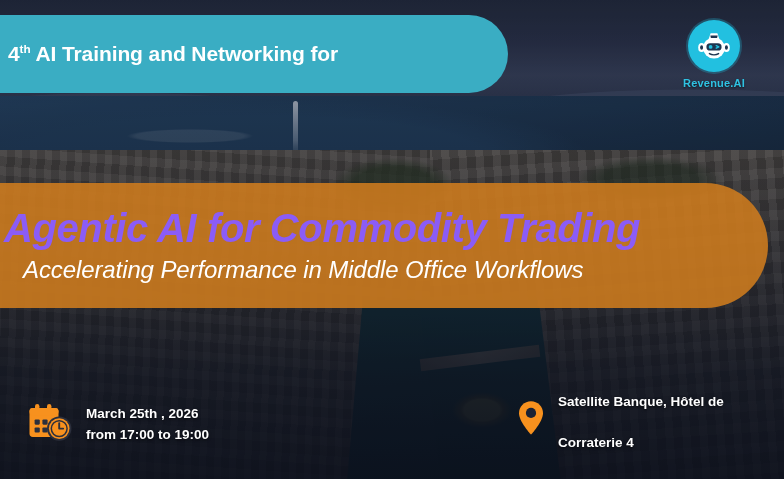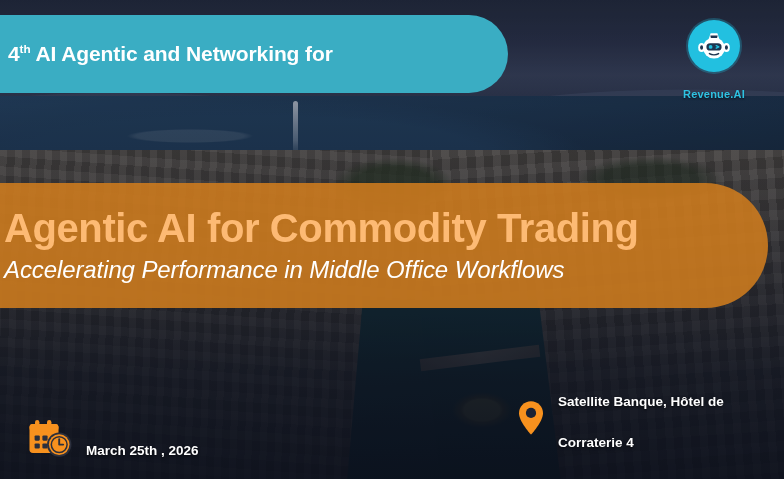--- a/index.html
+++ b/index.html
@@ -137,60 +137,62 @@
     width:92px;
     display:flex; flex-direction:column; align-items:center;
   }
   .logo-circle {
     width:52px; height:52px; border-radius:50%;
     background:#22c0e0;
     display:flex; align-items:center; justify-content:center;
     box-shadow:0 0 0 2px rgba(34,192,224,.28);
   }
   .logo-label {
-    margin-top:16px;
+    margin-top:5px;
     color:#2fc2e2;
     font-size:11px;
     font-weight:bold;
     letter-spacing:.2px;
     text-shadow:0 1px 2px rgba(0,0,0,.55);
   }
 
   
   .orange-pill {
     position:absolute; left:-20px; top:183px;
     width:788px; height:125px;
     background:rgba(203,122,30,.90);
     border-radius:0 66px 66px 0;
     display:flex; flex-direction:column; justify-content:center;
     padding-left:24px; padding-right:70px;
   }
   .main-title {
-    color:#fdba74;
+    color:#8b5cf6;
     font-size:40px;
     font-weight:bold;
     line-height:1.08;
     letter-spacing:-.4px;
     white-space:nowrap;
+    font-style:italic;
   }
   .main-subtitle {
     margin-top:7px;
     color:#ffffff;
     font-size:24px;
     font-style:italic;
     font-weight:400;
     line-height:1.12;
     letter-spacing:-.1px;
     white-space:nowrap;
+    margin-left:19px;
   }
 
   
   .info-date {
     position:absolute; left:28px; top:404px;
-    display:flex; align-items:flex-end; gap:14px;margin-top:16px;
+    display:flex; align-items:center; gap:14px;
   }
   .info-venue {
     position:absolute; left:518px; top:392px;
     display:flex; align-items:flex-start; gap:14px;
     width:250px;
   }
   .info-text {
     color:#ffffff;
     font-size:13.5px;
     font-weight:bold;
@@ -221,21 +223,21 @@
     <div class="bg-river2"></div>
     <div class="bg-bridge"></div>
     <div class="bg-island"></div>
     <div class="bg-veil"></div>
     <div class="bg-veil2"></div>
     <span class="sr">aerial-view-geneva-lake-jet-deau</span>
   </div>
 
   <div class="cyan-pill">
     <div class="cyan-pill-text">
-      <span>4</span><sup>th</sup><span> AI Agentic and Networking for</span><br>
+      <span>4</span><sup>th</sup><span> AI Training and Networking for</span><br>
     </div>
   </div>
 
   <div class="logo-block">
     <div class="logo-circle">
       <svg width="34" height="34" viewBox="0 0 34 34" aria-hidden="true">
 
         <ellipse cx="4.6" cy="18.5" rx="3.4" ry="4.6" fill="#ffffff"></ellipse>
         <ellipse cx="29.4" cy="18.5" rx="3.4" ry="4.6" fill="#ffffff"></ellipse>
         <ellipse cx="4.6" cy="18.5" rx="1.5" ry="2.3" fill="#1e3550"></ellipse>
@@ -277,20 +279,21 @@
         <rect x="14.4" y="23.4" width="5.2" height="5.2" rx="1.1" fill="#2b2f3c"></rect>
 
         <circle cx="31.2" cy="24.6" r="12.2" fill="#2b2f3c"></circle>
         <circle cx="31.2" cy="24.6" r="10.3" fill="#F7911E"></circle>
         <circle cx="31.2" cy="24.6" r="7.9" fill="#F7911E" stroke="#2b2f3c" stroke-width="1.5"></circle>
         <path d="M31.2 19.1 V24.6 H35.2" stroke="#2b2f3c" stroke-width="1.9" fill="none" stroke-linecap="round" stroke-linejoin="round"></path>
       </svg>
     </span>
     <span class="info-text">
       <span>March 25th , 2026</span><br>
+      <span>from 17:00 to 19:00</span>
     </span>
   </div>
 
   <div class="info-venue">
     <span class="info-icon venue-icon-wrap">
       <svg width="26" height="36" viewBox="0 0 26 36" aria-hidden="true">
         <path d="M13 1.2 C6.3 1.2 1 6.5 1 13.2 C1 21.6 13 34.6 13 34.6 S25 21.6 25 13.2 C25 6.5 19.7 1.2 13 1.2 Z" fill="#F7911E"></path>
         <circle cx="13" cy="12.9" r="5.1" fill="#1a2234"></circle>
       </svg>
     </span>

